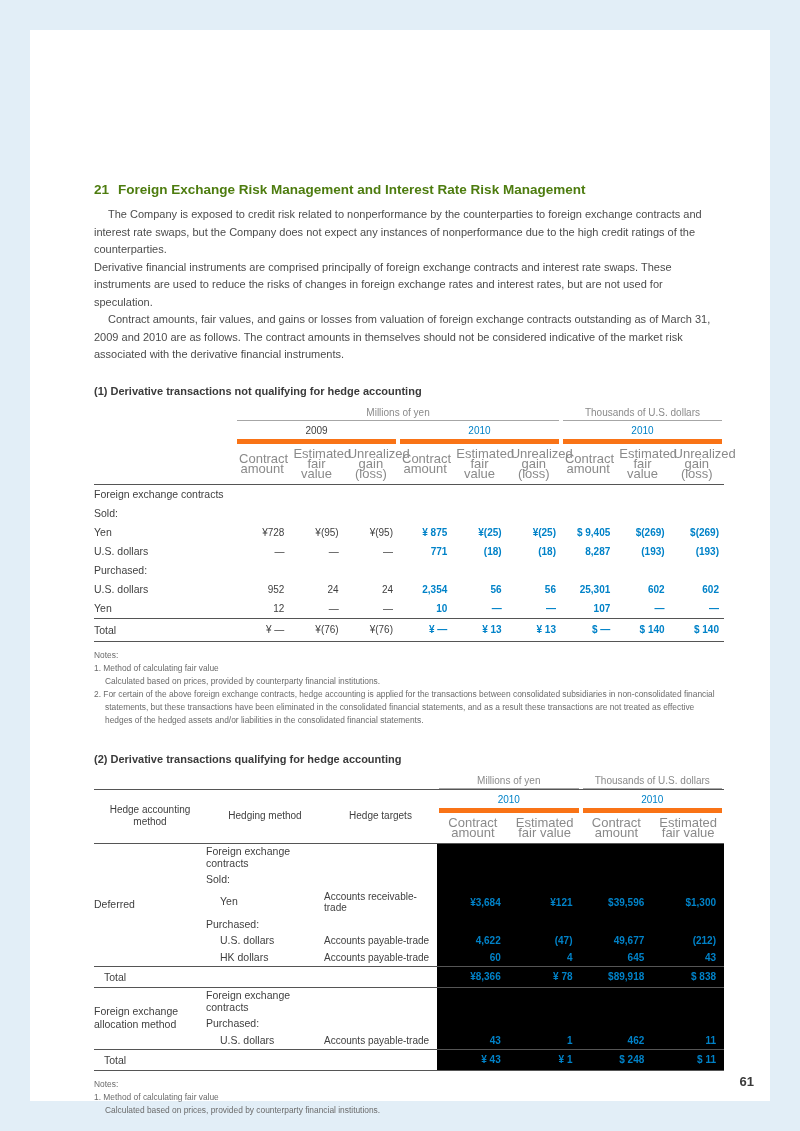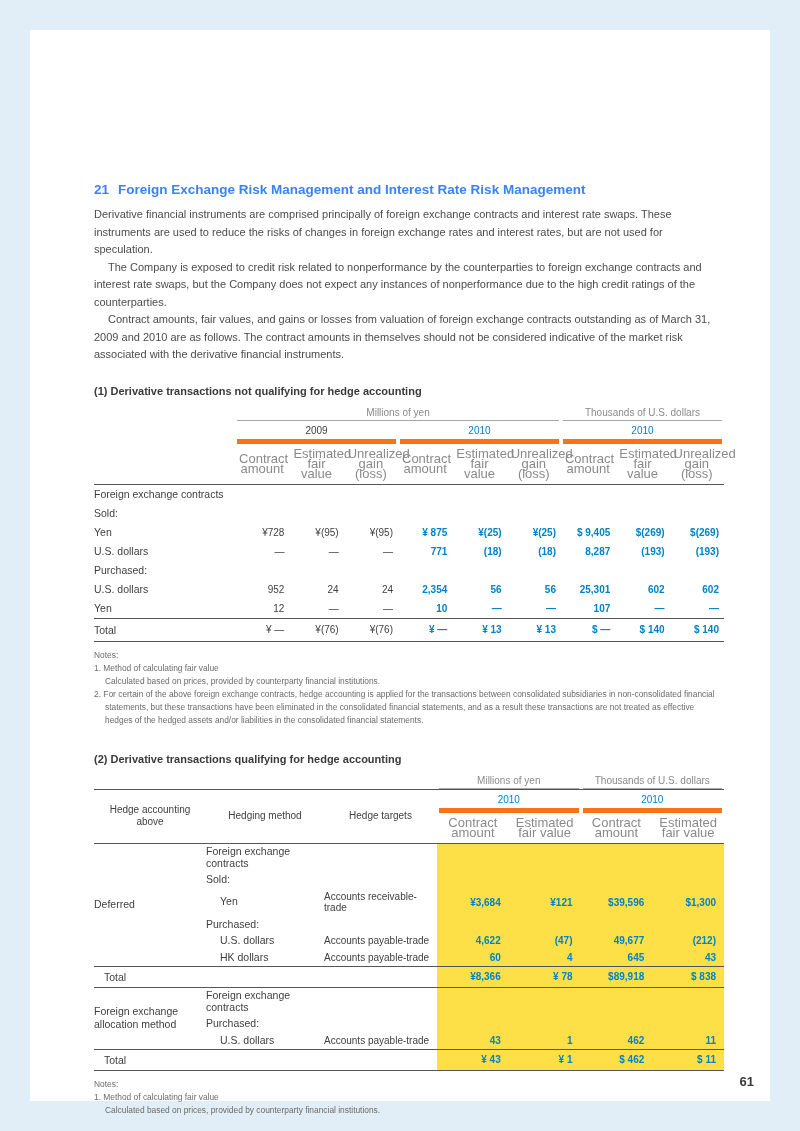--- a/index.html
+++ b/index.html
@@ -10,21 +10,21 @@
     position:relative;
   }
   .sheet {
     position:absolute; left:30px; top:30px;
     width:740px; height:1071px;
     background:#ffffff;
   }
   .content { position:absolute; left:64px; top:152px; width:630px; }
 
   
-  .sec-title { color:#3b82f6; font-size:13.5px; font-weight:bold; margin-bottom:9px; }
+  .sec-title { color:#4d7c0f; font-size:13.5px; font-weight:bold; margin-bottom:9px; }
   .sec-title .sec-num { margin-right:9px; }
 
   
   .para { font-size:11px; color:#4c4c4c; line-height:17.5px; text-align:left; }
   .para.ind { text-indent:14px; }
 
   
   .block-heading { font-size:11px; font-weight:bold; color:#3a3a3a; margin:21px 0 10px 0; }
   .block-heading.second { margin-top:26px; }
 
@@ -75,21 +75,21 @@
   .t2 tr.toprow td { border-top:1px solid #555555; }
   .t2 th.hcol {
     font-size:10px; color:#3f3f3f; text-align:center; line-height:12px;
     border-top:1px solid #555555; border-bottom:1px solid #555555; padding:2px 6px;
   }
   .t2 td.hm { font-size:10.5px; color:#3f3f3f; line-height:11.5px; padding:2.5px 2px 2.5px 0; }
   .t2 td.hm.ind { padding-left:14px; }
   .t2 td.tg { font-size:10px; color:#3f3f3f; line-height:11.5px; padding:2.5px 4px 2.5px 0; }
   .t2 td.mcol { font-size:10.5px; color:#3f3f3f; line-height:13px; padding-right:6px; }
   .t2 td.v { font-size:10px; text-align:right; padding:2.5px 8px 2.5px 0; white-space:nowrap; }
-  .t2 .sh { background:#fde047; }
+  .t2 .sh { background:#000000; }
   .t2 tr.totalrow td {
     border-top:1px solid #555555; border-bottom:1px solid #555555;
     padding-top:4px; padding-bottom:4px;
   }
   .t2 tr.totalrow td.tlab { font-size:10.5px; color:#3f3f3f; padding-left:10px; }
 
   
   .pageno {
     position:absolute; right:16px; bottom:12px;
     font-size:13px; font-weight:bold; color:#3a3a3a;
@@ -98,22 +98,22 @@
 </head>
 <body>
 
 <div class="sheet">
   <div class="content">
 
     <h1 class="sec-title">
       <span class="sec-num">21</span><span>Foreign Exchange Risk Management and Interest Rate Risk Management</span>
     </h1>
 
+    <p class="para ind">The Company is exposed to credit risk related to nonperformance by the counterparties to foreign exchange contracts and interest rate swaps, but the Company does not expect any instances of nonperformance due to the high credit ratings of the counterparties.</p>
     <p class="para">Derivative financial instruments are comprised principally of foreign exchange contracts and interest rate swaps. These instruments are used to reduce the risks of changes in foreign exchange rates and interest rates, but are not used for speculation.</p>
-    <p class="para ind">The Company is exposed to credit risk related to nonperformance by the counterparties to foreign exchange contracts and interest rate swaps, but the Company does not expect any instances of nonperformance due to the high credit ratings of the counterparties.</p>
     <p class="para ind">Contract amounts, fair values, and gains or losses from valuation of foreign exchange contracts outstanding as of March 31, 2009 and 2010 are as follows. The contract amounts in themselves should not be considered indicative of the market risk associated with the derivative financial instruments.</p>
 
     <h2 class="block-heading">(1) Derivative transactions not qualifying for hedge accounting</h2>
 
     <table class="t1">
       <colgroup>
         <col class="c-lab">
         <col class="c-num" span="9">
       </colgroup>
       <thead>
@@ -247,21 +247,21 @@
         <tr>
           <td colspan="3"></td>
           <td colspan="2">
               <div class="unit">Millions of yen</div>
             </td>
           <td colspan="2">
               <div class="unit">Thousands of U.S. dollars</div>
             </td>
         </tr>
         <tr class="toprow">
-          <th class="hcol" rowspan="2">Hedge accounting above</th>
+          <th class="hcol" rowspan="2">Hedge accounting method</th>
           <th class="hcol" rowspan="2">Hedging method</th>
           <th class="hcol" rowspan="2">Hedge targets</th>
           <td colspan="2">
               <div class="yr y-cur">2010</div>
             </td>
           <td colspan="2">
               <div class="yr y-cur">2010</div>
             </td>
         </tr>
         <tr class="subhead">
@@ -339,21 +339,21 @@
           <td class="v sh vc">43</td>
           <td class="v sh vc">1</td>
           <td class="v sh vc">462</td>
           <td class="v sh vc">11</td>
         </tr>
         <tr class="totalrow">
           <td class="tlab">Total</td>
           <td colspan="2"></td>
           <td class="v sh vc">¥ 43</td>
           <td class="v sh vc">¥ 1</td>
-          <td class="v sh vc">$ 462</td>
+          <td class="v sh vc">$ 248</td>
           <td class="v sh vc">$ 11</td>
         </tr>
       </tbody>
     </table>
 
     <div class="notes">
       <div class="ntitle">Notes:</div>
       <div class="nitem">1. Method of calculating fair value</div>
       <div class="ncont">Calculated based on prices, provided by counterparty financial institutions.</div>
     </div>

